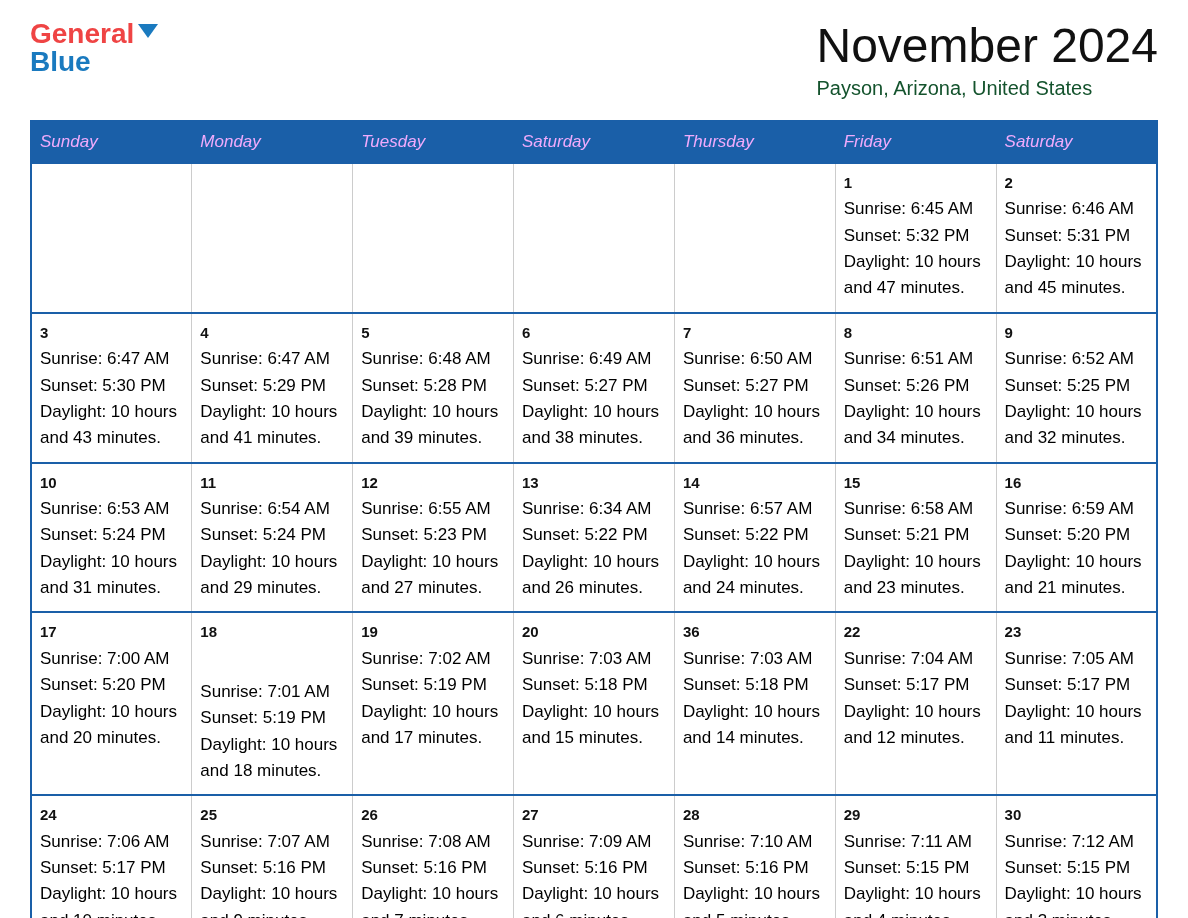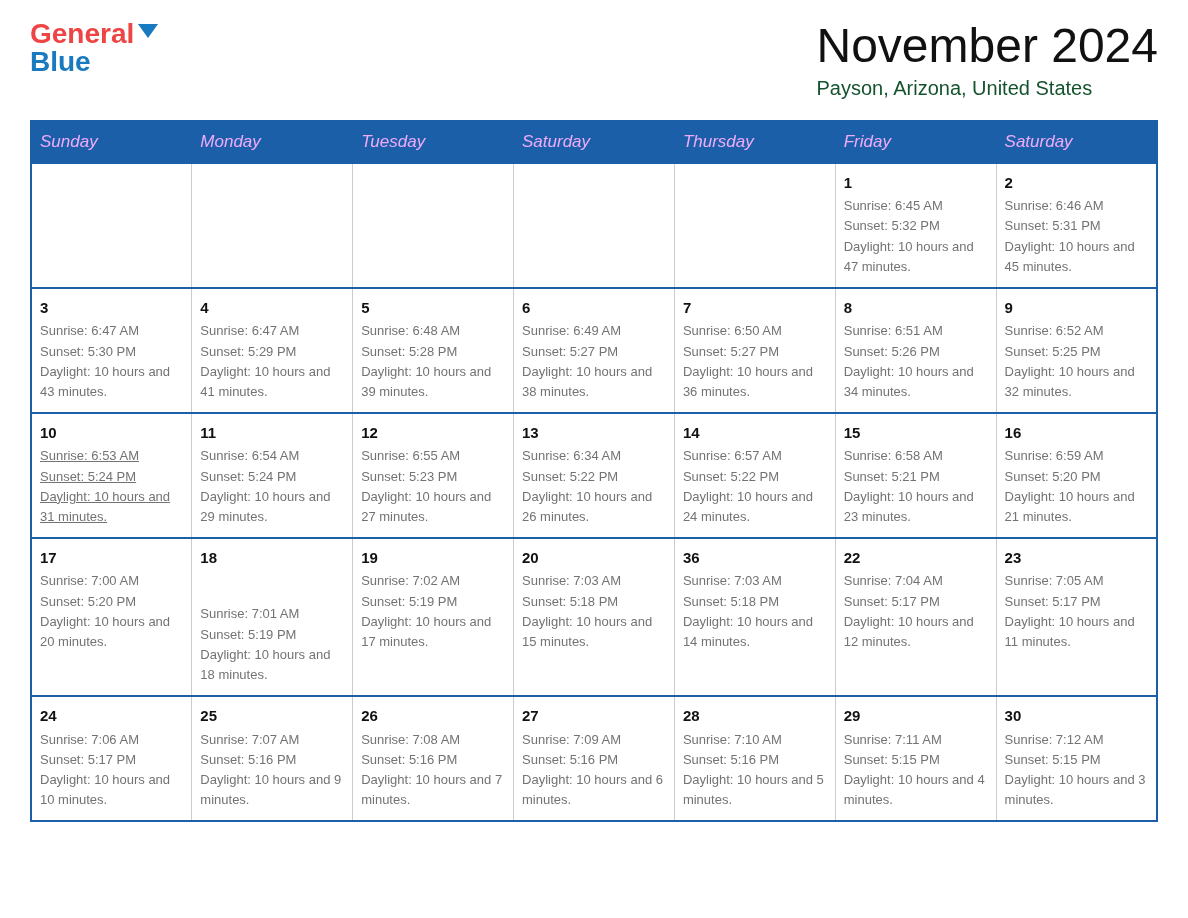--- a/index.html
+++ b/index.html
@@ -93,22 +93,22 @@
       border-top: 2px solid #1a5fa8;
     }
     .day-number {
       font-size: 15px;
       font-weight: bold;
       color: #111;
       display: block;
       margin-bottom: 2px;
     }
     .day-info {
-      font-size: 13px;
-      color: #737373;
+      font-size: 17px;
+      color: #000000;
       line-height: 1.55;
     }
     .calendar tbody tr td {
       background: #fff;
     }
   </style>
 </head>
 <body>
 
 <div class="header">
@@ -197,21 +197,21 @@
         <td>
           <span class="day-number">9</span>
           <div class="day-info" style="white-space: pre-line;">Sunrise: 6:52 AM
 Sunset: 5:25 PM
 Daylight: 10 hours and 32 minutes.</div>
         </td>
       </tr>
       <tr>
         <td>
           <span class="day-number">10</span>
-          <div class="day-info" style="white-space: pre-line; text-decoration: underline;">Sunrise: 6:53 AM
+          <div class="day-info" style="white-space: pre-line;">Sunrise: 6:53 AM
 Sunset: 5:24 PM
 Daylight: 10 hours and 31 minutes.</div>
         </td>
         <td>
           <span class="day-number">11</span>
           <div class="day-info" style="white-space: pre-line;">Sunrise: 6:54 AM
 Sunset: 5:24 PM
 Daylight: 10 hours and 29 minutes.</div>
         </td>
         <td>

